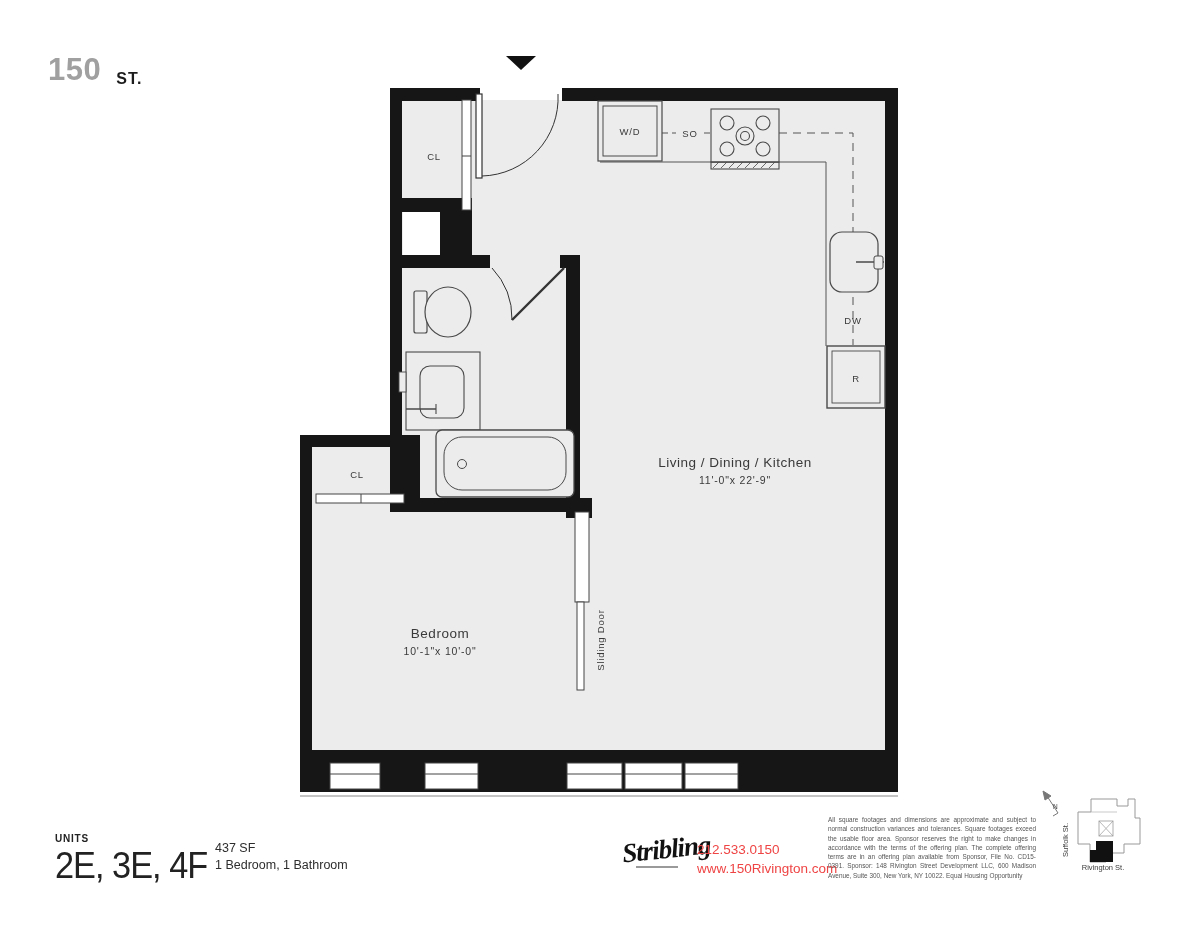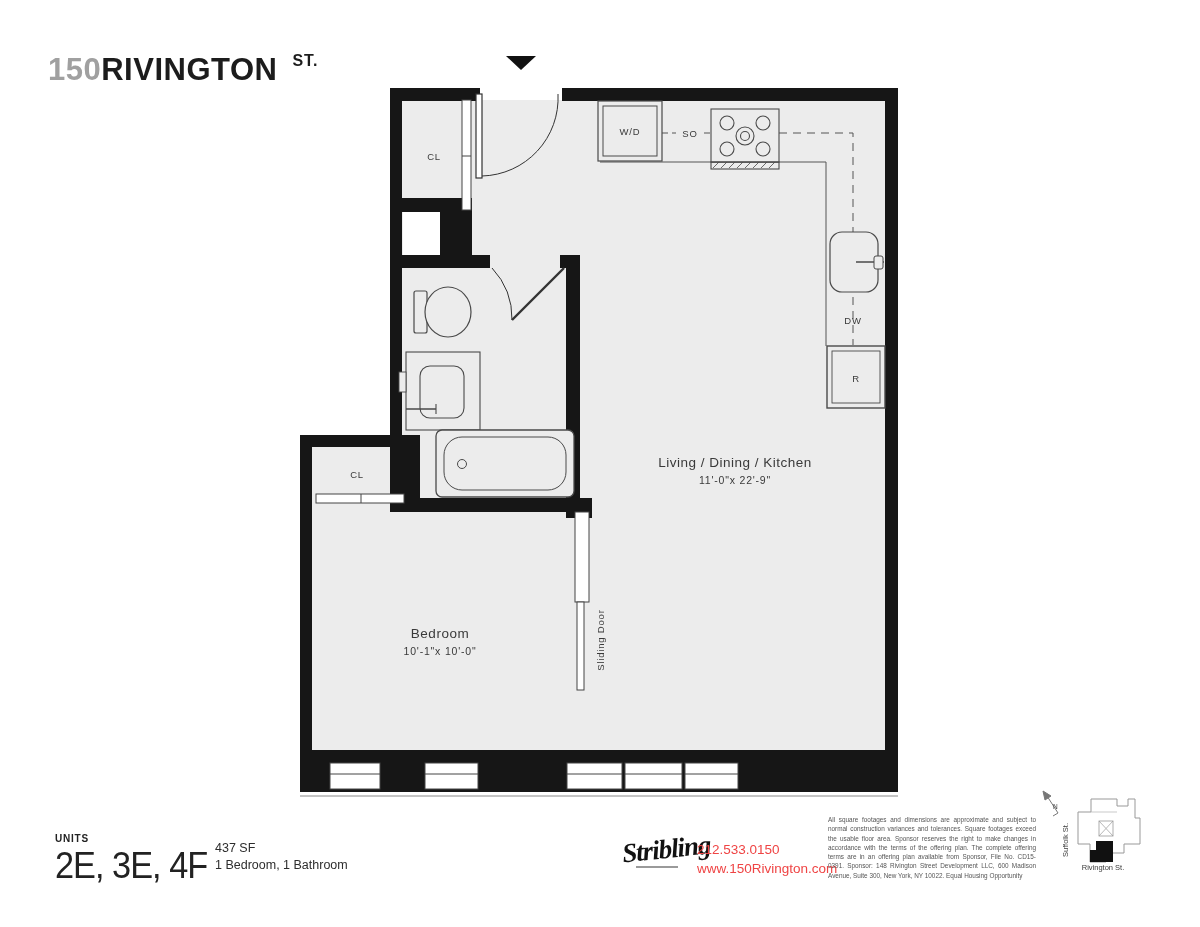--- a/index.html
+++ b/index.html
@@ -3,21 +3,21 @@
 <meta charset="utf-8">
 <style>
   html,body{margin:0;padding:0;background:#fff;}
   .page{position:relative;width:1200px;height:927px;background:#ffffff;overflow:hidden;
         font-family:"Liberation Sans",sans-serif;color:#1d1d1d;}
   .abs{position:absolute;}
   svg{position:absolute;left:0;top:0;}
   svg text{font-family:"Liberation Sans",sans-serif;fill:#3a3a3a;}
 
   
-  .logo{left:48px;top:52px;display:flex;align-items:flex-start;letter-spacing:.5px;}
+  .logo{left:48px;top:52px;display:flex;align-items:flex-end;letter-spacing:.5px;}
   .logo .num{font-size:31px;font-weight:600;color:#a0a0a0;}
   .logo .name{font-size:31px;font-weight:600;color:#1c1c1c;}
   .logo .suffix{font-size:16px;font-weight:700;color:#1c1c1c;margin-left:15px;letter-spacing:1px;}
 
   
   .units{left:55px;top:833px;}
   .units .units-cap{font-size:10px;font-weight:700;letter-spacing:.8px;color:#222;}
   .units .units-big{font-size:35px;font-weight:500;letter-spacing:-1px;color:#222;margin-top:1px;
                     transform:scale(.98,1.04);transform-origin:left top;}
   .sf{left:215px;top:840px;font-size:12.5px;color:#2d2d2d;line-height:17px;}
@@ -29,21 +29,20 @@
   .legal{left:828px;top:815px;width:208px;font-size:6.4px;line-height:9.3px;color:#555;
          text-align:justify;}
 </style>
 </head>
 <body>
 
 <div class="page">
 
   <div class="abs logo">
     <span class="num">150</span>
-    <span class="name">RIVINGTON</span>
     <span class="suffix">ST.</span>
   </div>
 
   <svg width="1200" height="927" viewBox="0 0 1200 927">
 
     <g>
       <rect x="402" y="100" width="484" height="650" fill="#ececec"></rect>
       <rect x="312" y="447" width="92" height="303" fill="#ececec"></rect>
       <rect x="403" y="212" width="37" height="43" fill="#ffffff"></rect>
     </g>

